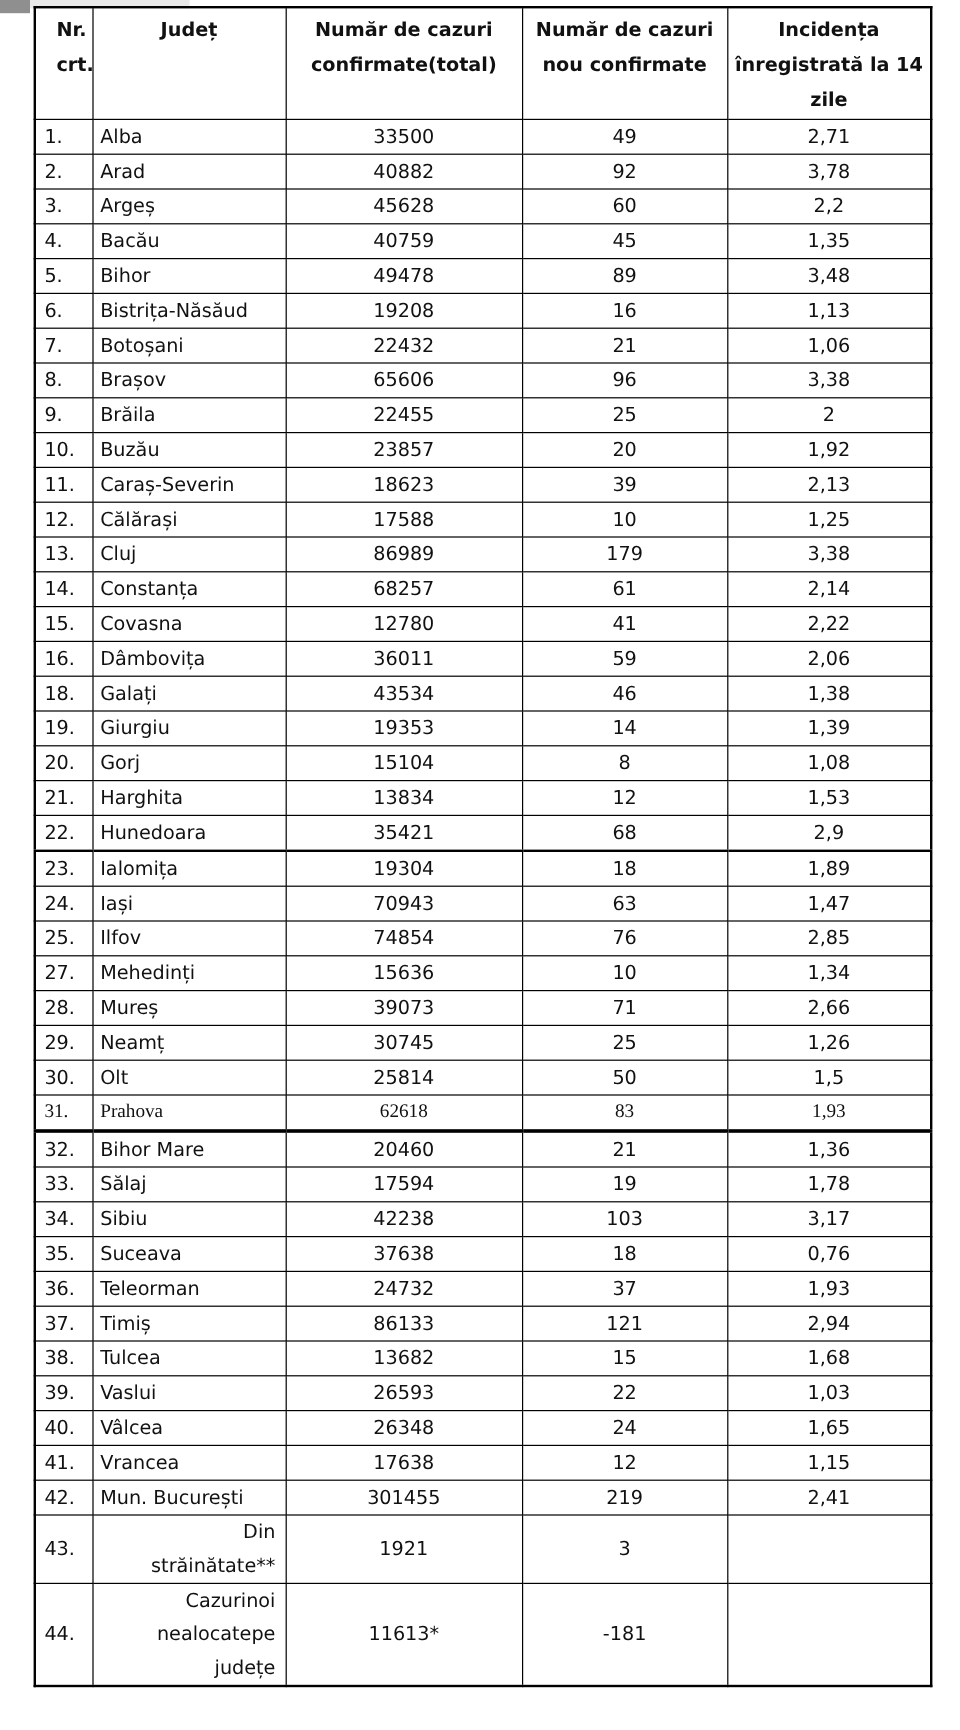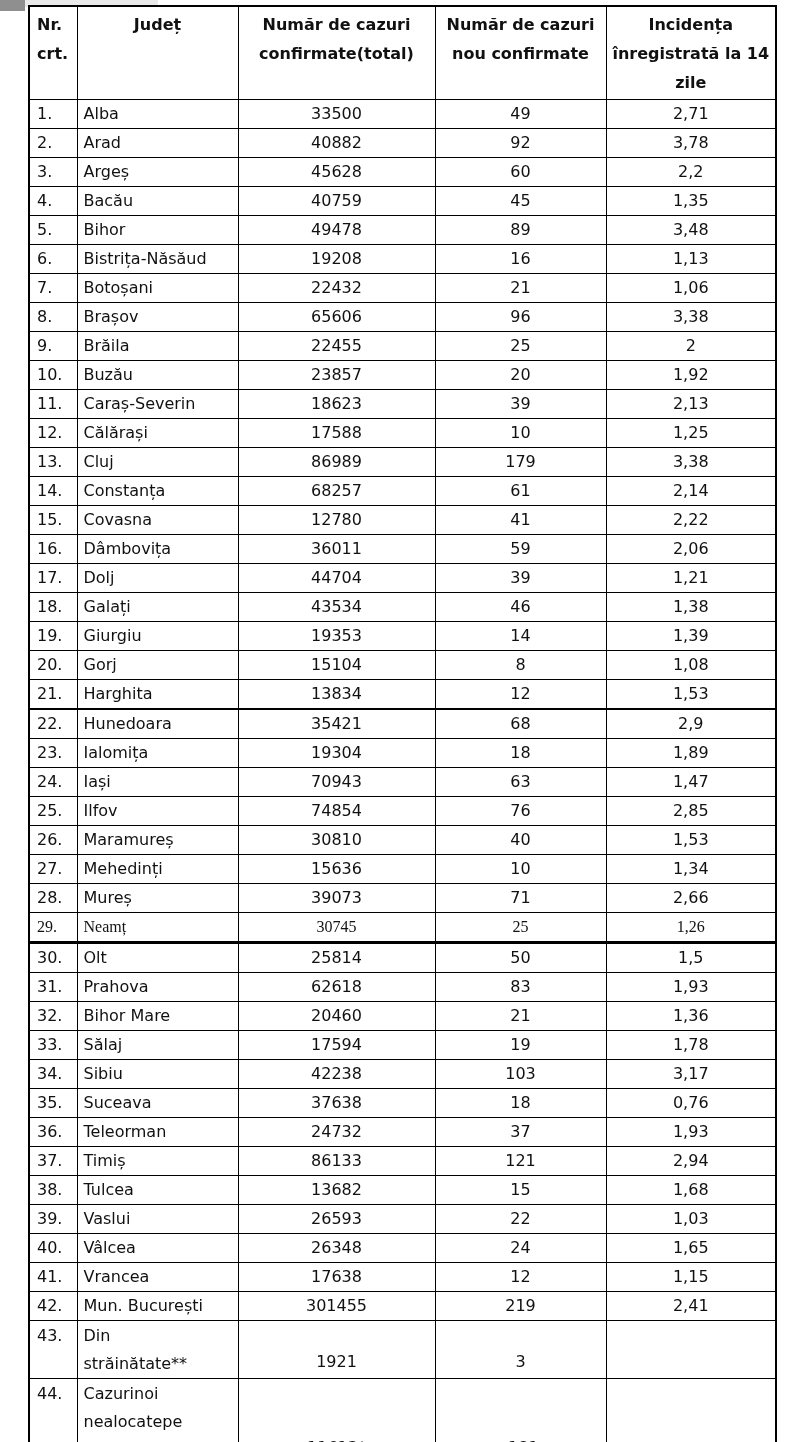--- a/index.html
+++ b/index.html
@@ -48,21 +48,21 @@
   .covid thead th {
     height: 88px;
     vertical-align: top;
     font-weight: bold;
     text-align: center;
     padding-top: 3px;
     line-height: 29px;
   }
   .covid thead th.h-nr {
     text-align: left;
-    padding-left: 7px;
+    padding-left: 17px;
   }
 
   
   .covid tbody tr { height: 28px; }
   .covid tbody td { padding: 0; line-height: 28px; }
   .covid td.nr {
     text-align: left;
     padding-left: 7px;
   }
   .covid td.jud {
@@ -80,21 +80,21 @@
   .covid tbody tr:nth-child(43) { height: 56px; padding-left: 48px; }
   .covid tbody tr:nth-child(44) { height: 85px; }
   .covid tbody tr:nth-child(43) td,
   .covid tbody tr:nth-child(44) td { vertical-align: bottom; padding-bottom: 2px; }
   .covid tbody tr:nth-child(43) td.nr,
   .covid tbody tr:nth-child(43) td.jud,
   .covid tbody tr:nth-child(44) td.nr,
   .covid tbody tr:nth-child(44) td.jud { vertical-align: top; padding-top: 1px; padding-bottom: 0; }
   .jline {
     display: flex;
-    justify-content: flex-start;
+    justify-content: flex-end;
     line-height: 28px;
   }
 </style>
 </head>
 <body>
 
 <div class="artifact-strip"></div>
 <div class="artifact-corner"></div>
 
 <table class="covid">
@@ -221,27 +221,20 @@
         <td class="num">2,22</td>
       </tr>
       <tr>
         <td class="nr">16.</td>
         <td class="jud">Dâmbovița</td>
         <td class="num">36011</td>
         <td class="num">59</td>
         <td class="num">2,06</td>
       </tr>
       <tr>
-        <td class="nr">17.</td>
-        <td class="jud">Dolj</td>
-        <td class="num">44704</td>
-        <td class="num">39</td>
-        <td class="num">1,21</td>
-      </tr>
-      <tr>
         <td class="nr">18.</td>
         <td class="jud">Galați</td>
         <td class="num">43534</td>
         <td class="num">46</td>
         <td class="num">1,38</td>
       </tr>
       <tr>
         <td class="nr">19.</td>
         <td class="jud">Giurgiu</td>
         <td class="num">19353</td>
@@ -282,27 +275,20 @@
         <td class="num">70943</td>
         <td class="num">63</td>
         <td class="num">1,47</td>
       </tr>
       <tr>
         <td class="nr">25.</td>
         <td class="jud">Ilfov</td>
         <td class="num">74854</td>
         <td class="num">76</td>
         <td class="num">2,85</td>
-      </tr>
-      <tr>
-        <td class="nr">26.</td>
-        <td class="jud">Maramureș</td>
-        <td class="num">30810</td>
-        <td class="num">40</td>
-        <td class="num">1,53</td>
       </tr>
       <tr>
         <td class="nr">27.</td>
         <td class="jud">Mehedinți</td>
         <td class="num">15636</td>
         <td class="num">10</td>
         <td class="num">1,34</td>
       </tr>
       <tr>
         <td class="nr">28.</td>

